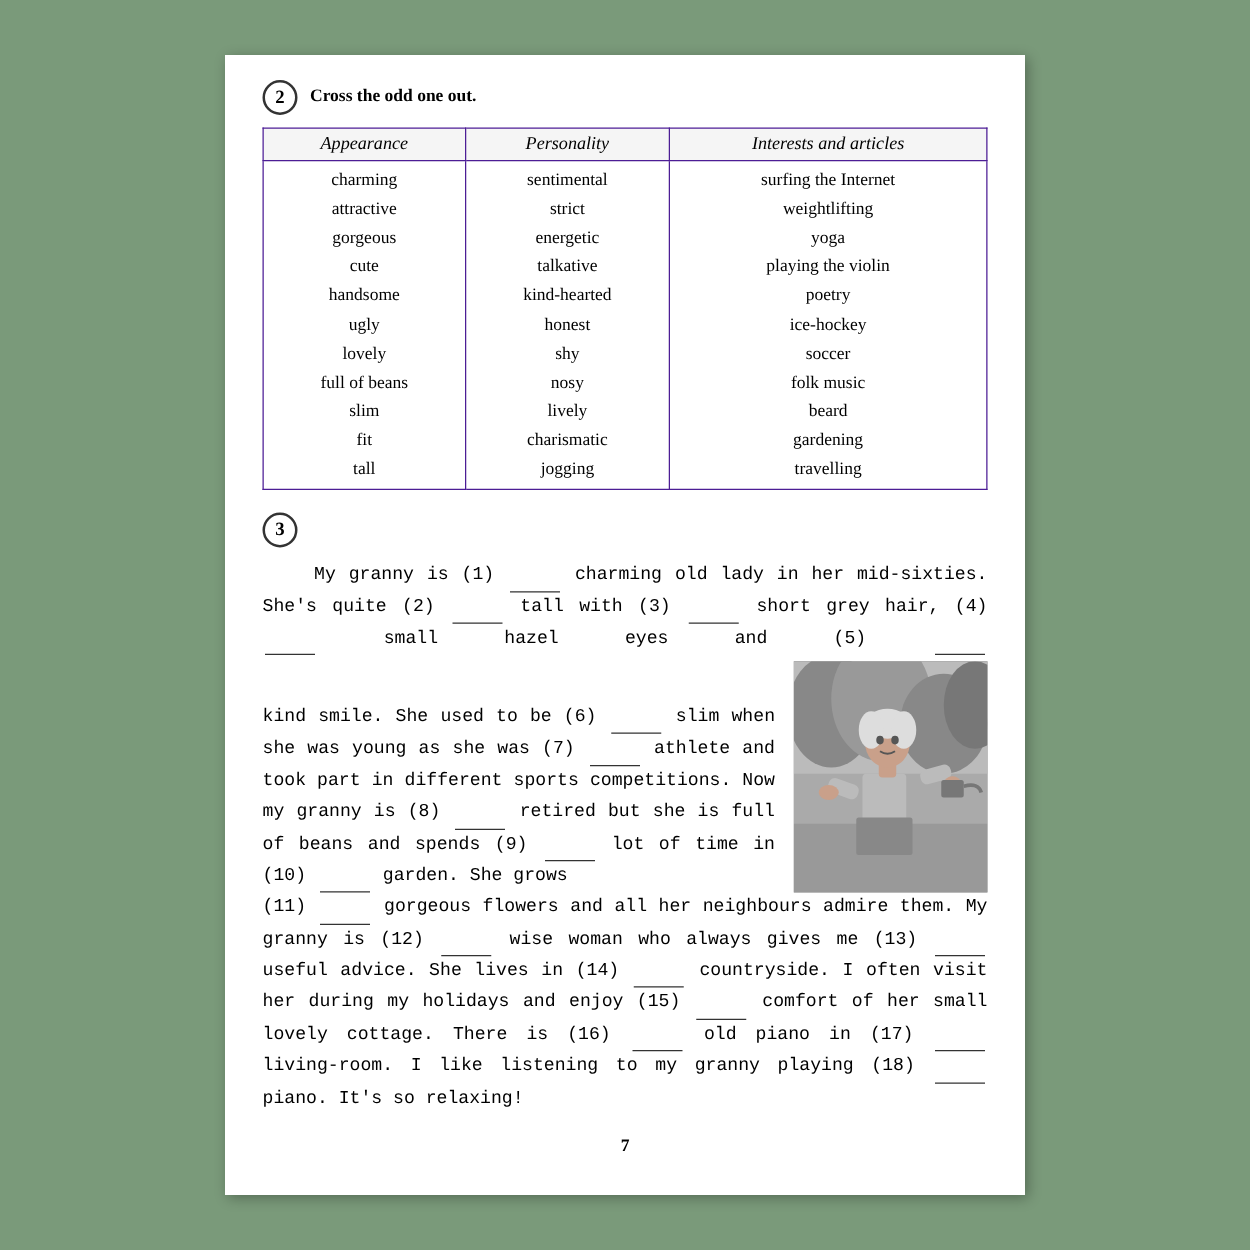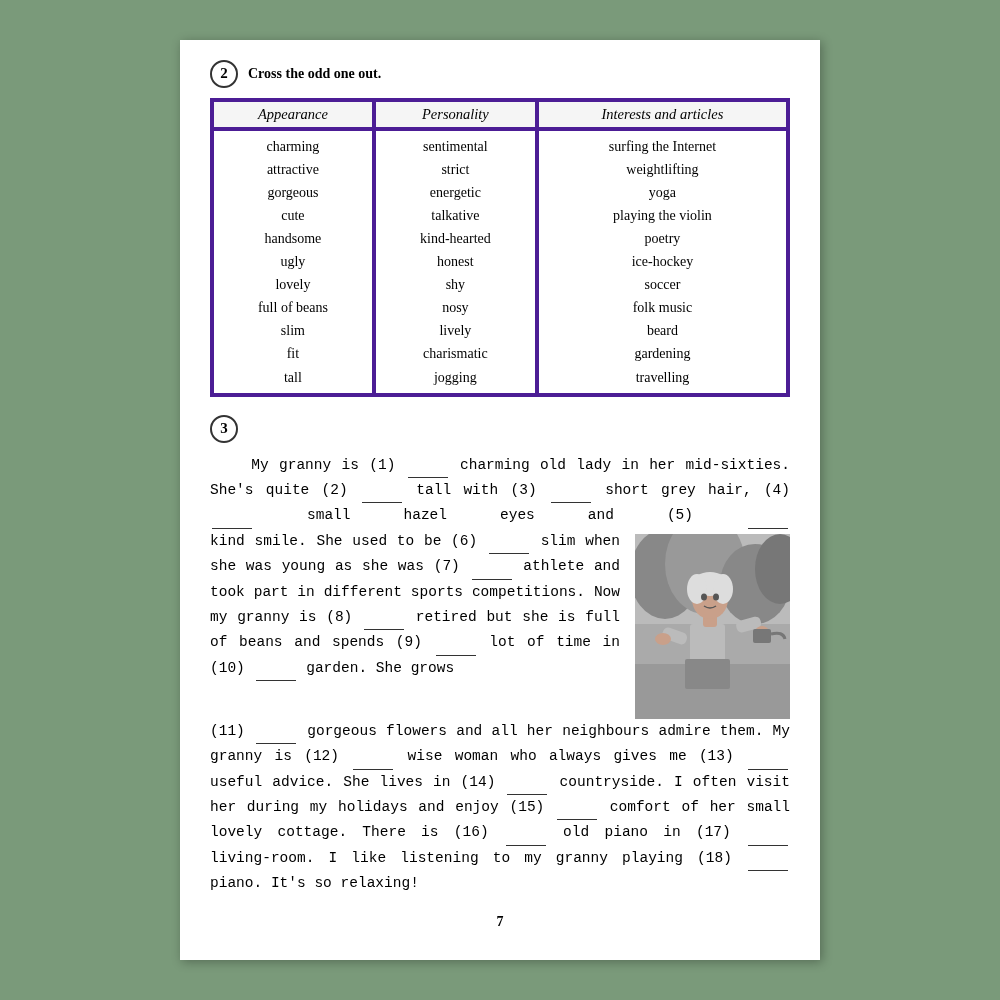--- a/index.html
+++ b/index.html
@@ -46,21 +46,21 @@
     }
 
     
     .vocab-table {
       width: 100%;
       border-collapse: collapse;
       margin-bottom: 18px;
       font-size: 14px;
     }
     .vocab-table th, .vocab-table td {
-      border: 4px solid #4c1d95;
+      border: 1px solid #4c1d95;
       padding: 4px 10px;
       vertical-align: top;
     }
     .vocab-table th {
       text-align: center;
       font-weight: normal;
       font-style: italic;
       background: #f5f5f5;
       font-size: 14.5px;
     }
@@ -165,21 +165,21 @@
   <div class="exercise3-block">
     <div class="exercise-header">
       <div class="exercise-number">
         <span>3</span>
       </div>
     </div>
 
     <div class="text-with-image">
       <div class="full-text-block">
         &nbsp;&nbsp;&nbsp;&nbsp;My granny is (1) <span class="blank"></span> charming old lady in her mid-sixties. She's quite (2) <span class="blank"></span> tall with (3) <span class="blank"></span> short grey hair, (4) <span class="blank"></span> small hazel eyes and (5) <span class="blank"></span>
-        <span style="display:inline-flex; align-items:flex-start; gap:15px;">
+        <span style="display:inline-flex; align-items:flex-end; gap:15px;">
           <span>
             kind smile. She used to be (6) <span class="blank"></span> slim when she was young as she was (7) <span class="blank"></span> athlete and took part in different sports competitions. Now my granny is (8) <span class="blank"></span> retired but she is full of beans and spends (9) <span class="blank"></span> lot of time in (10) <span class="blank"></span> garden. She grows
           </span>
           <span class="photo-box">
             <div class="photo-placeholder">
               <svg viewBox="0 0 155 185" xmlns="http://www.w3.org/2000/svg">
 
                 <rect width="155" height="185" fill="#aaa"></rect>
 
                 <rect x="0" y="0" width="155" height="90" fill="#bbb"></rect>

